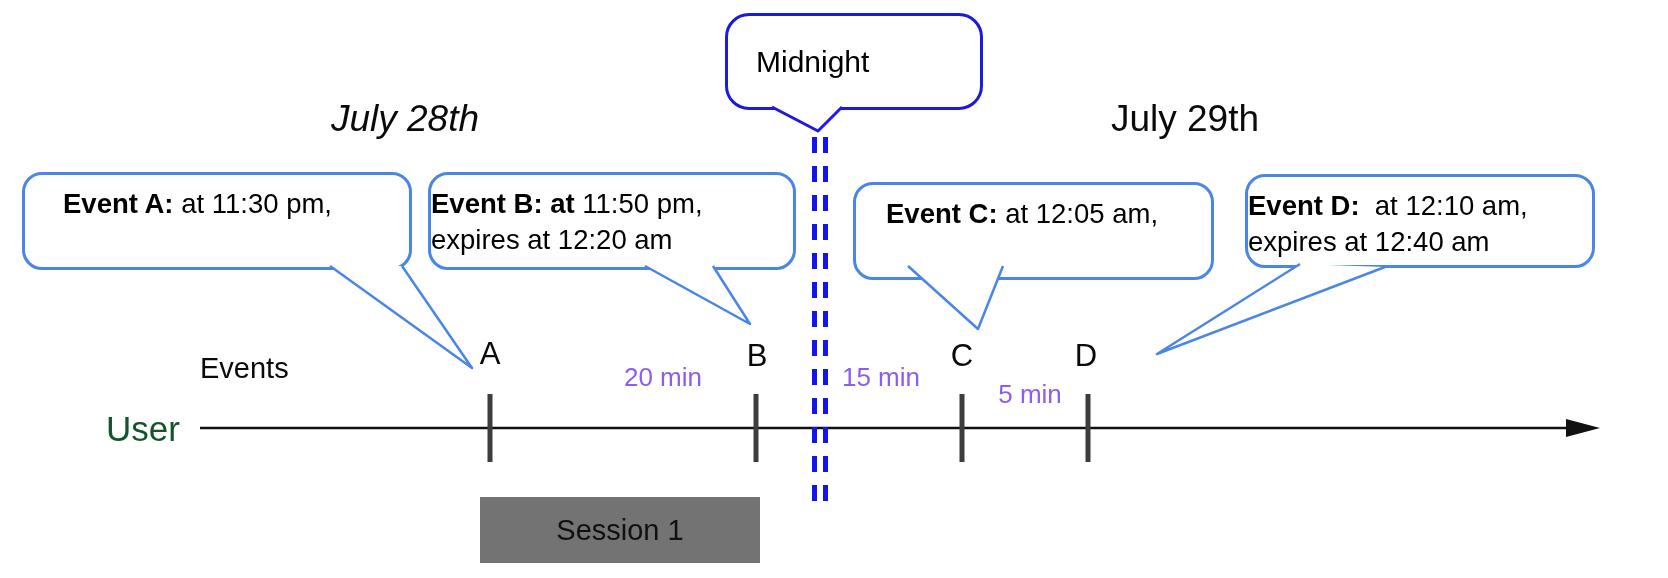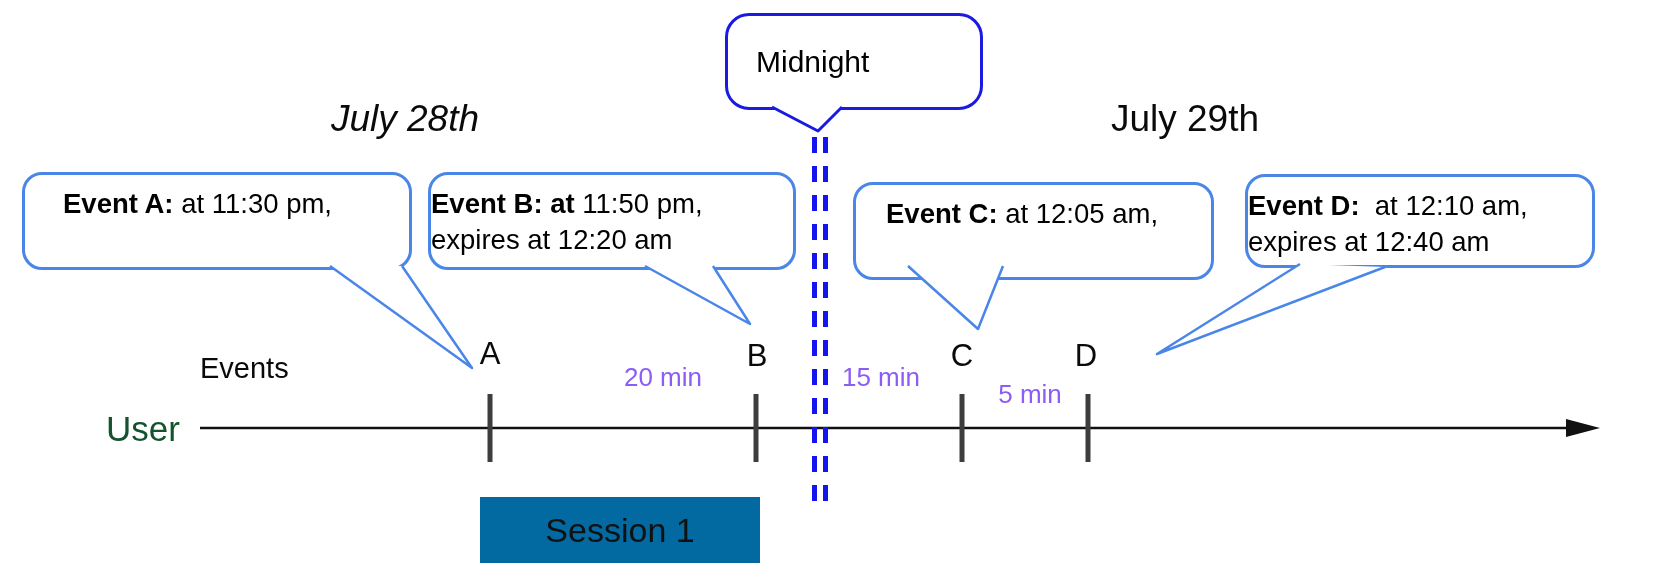--- a/index.html
+++ b/index.html
@@ -37,23 +37,23 @@
     border-radius:20px;
     font-size:27.5px;
     line-height:36px;
     padding-top:11px;
   }
   .event-bubble .b{font-weight:bold;}
   .small-label{font-size:26px;color:#8b5cf6;text-align:center;width:110px;}
   .tick-label{font-size:31px;text-align:center;width:44px;color:#0a0a0a;}
   .session-box{
     position:absolute;
-    background:#0369a1;
+    background:#737373;
     display:flex;align-items:center;justify-content:center;
-    font-size:34px;color:#111;
+    font-size:29px;color:#111;
   }
   .events-label{font-size:29px;color:#0a0a0a;}
   .user-label{font-size:35px;color:#14532d;}
   svg.overlay{position:absolute;left:0;top:0;pointer-events:none;}
 </style>
 </head>
 <body>
 
 <div id="stage">
 

